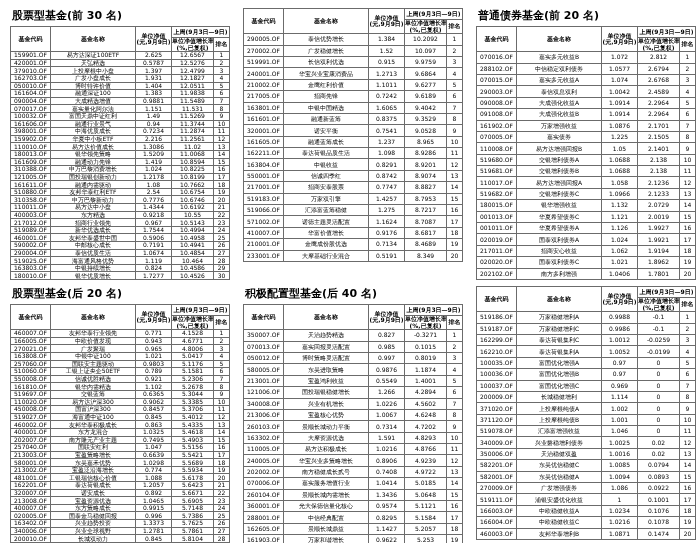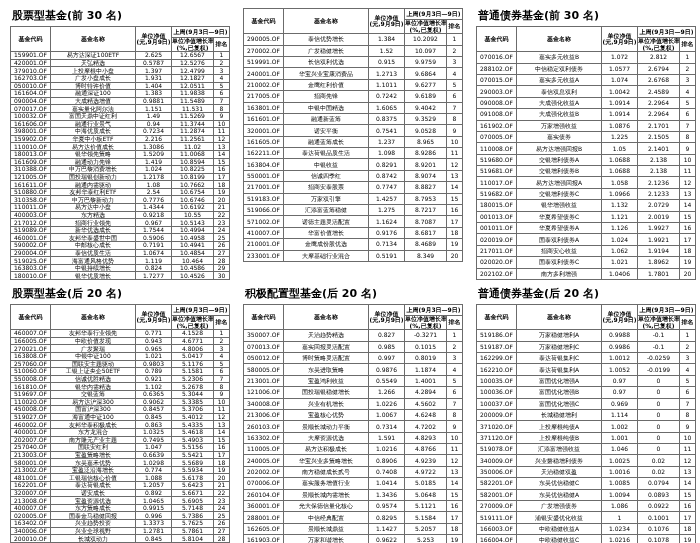--- a/index.html
+++ b/index.html
@@ -450,21 +450,21 @@
             <td class="col-name">大摩基础行业混合</td>
             <td class="col-nav">0.5191</td>
             <td class="col-growth">8.349</td>
             <td class="col-rank">20</td>
           </tr>
         </tbody>
       </table>
   </section>
 
   <section class="block">
-    <div class="title">普通债券基金(前 30 名)</div>
+    <div class="title">普通债券基金(前 20 名)</div>
     <table class="rows20">
         <colgroup>
           <col class="c-code">
           <col class="c-name">
           <col class="c-nav">
           <col class="c-growth">
           <col class="c-rank">
         </colgroup>
         <thead>
           <tr>
@@ -875,21 +875,21 @@
             <td class="col-name">国投瑞银成长优选</td>
             <td class="col-nav">0.8705</td>
             <td class="col-growth">5.8349</td>
             <td class="col-rank">29</td>
           </tr>
         </tbody>
       </table>
   </section>
 
   <section class="block">
-    <div class="title">积极配置型基金(后 20 名)</div>
+    <div class="title">积极配置型基金(后 40 名)</div>
     <table class="rows20">
         <colgroup>
           <col class="c-code">
           <col class="c-name">
           <col class="c-nav">
           <col class="c-growth">
           <col class="c-rank">
         </colgroup>
         <thead>
           <tr>
@@ -1056,21 +1056,20 @@
             <td class="col-name">华安中国A股</td>
             <td class="col-nav">0.8423</td>
             <td class="col-growth">5.3003</td>
             <td class="col-rank">20</td>
           </tr>
         </tbody>
       </table>
   </section>
 
   <section class="block">
-    <div class="title">普通债券基金(后 20 名)</div>
     <table class="rows20">
         <colgroup>
           <col class="c-code">
           <col class="c-name">
           <col class="c-nav">
           <col class="c-growth">
           <col class="c-rank">
         </colgroup>
         <thead>
           <tr>

